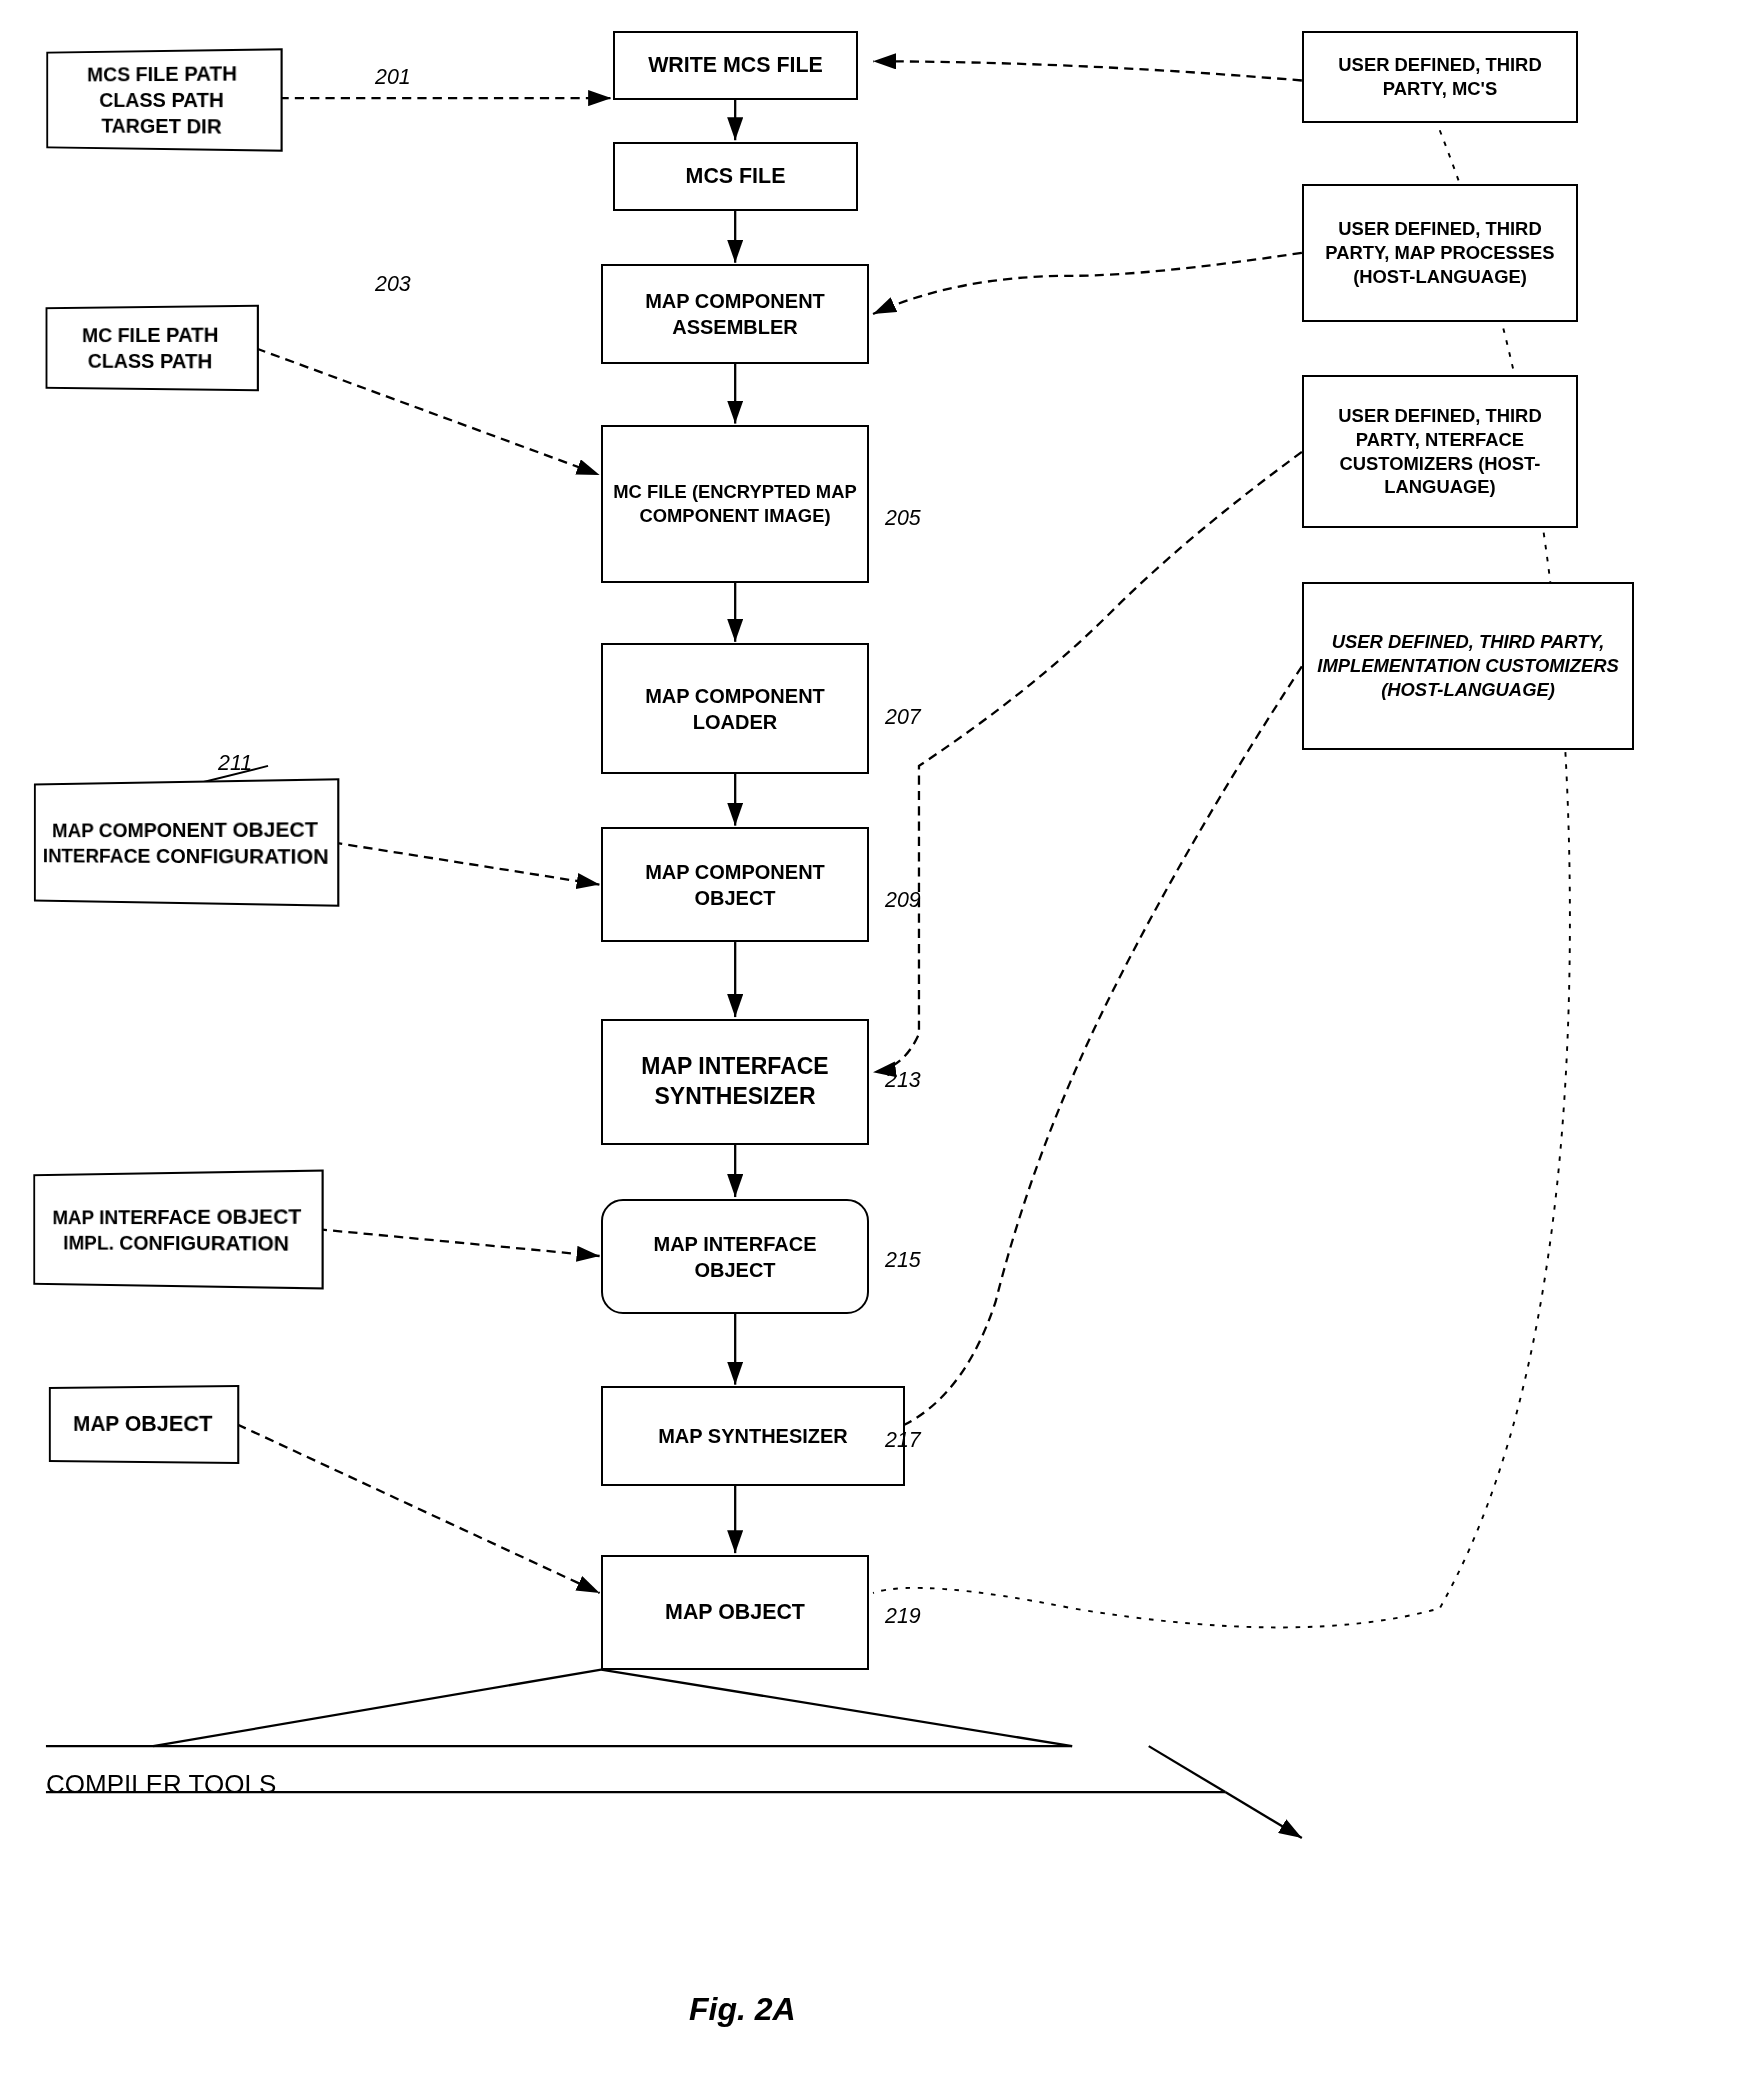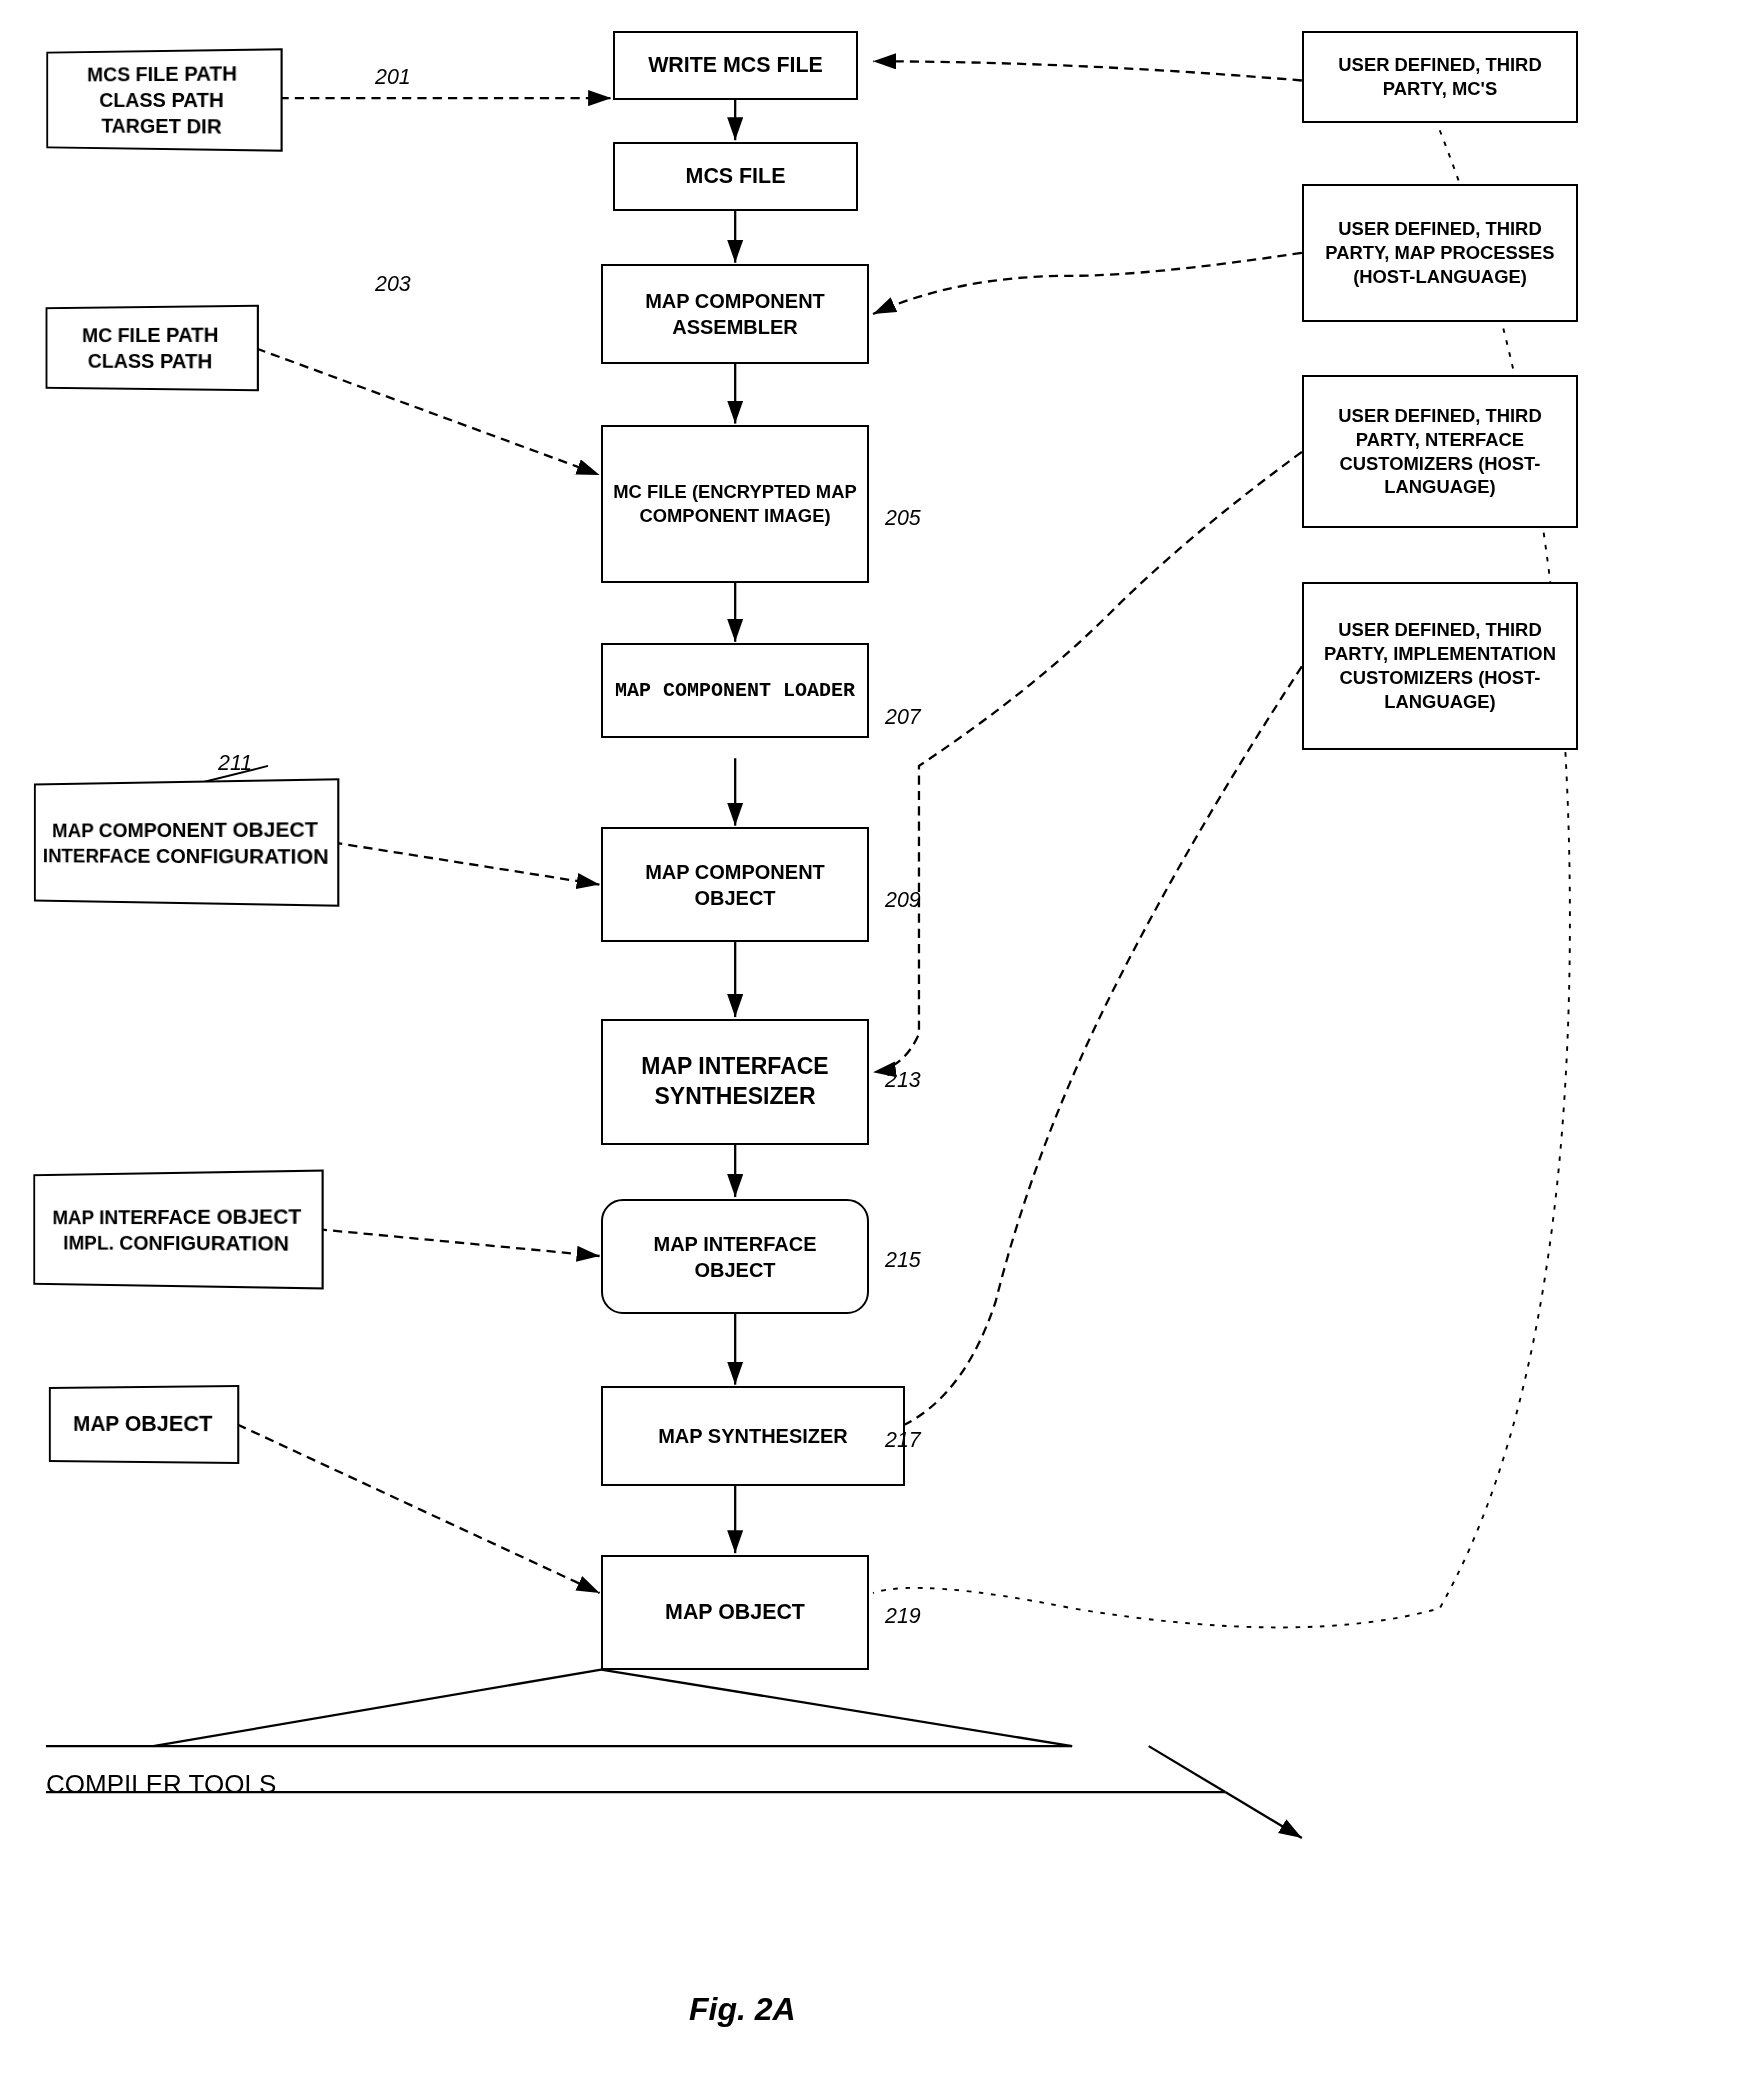--- a/index.html
+++ b/index.html
@@ -125,21 +125,21 @@
   </div>
 
   <div class="box" style="left:601px; top:264px; width:268px; height:100px; font-size:20px;">
     <span>MAP COMPONENT ASSEMBLER</span>
   </div>
 
   <div class="box" style="left:601px; top:425px; width:268px; height:158px; font-size:18.4px;">
     <span>MC FILE (ENCRYPTED MAP COMPONENT IMAGE)</span>
   </div>
 
-  <div class="box" style="left:601px; top:643px; width:268px; height:95px; font-size:20px;font-family:Liberation Mono, monospace;">
+  <div class="box" style="left:601px; top:643px; width:268px; height:131px; font-size:20px;">
     <span>MAP COMPONENT LOADER</span>
   </div>
 
   <div class="box" style="left:601px; top:827px; width:268px; height:115px; font-size:20px;">
     <span>MAP COMPONENT OBJECT</span>
   </div>
 
   <div class="box" style="left:601px; top:1019px; width:268px; height:126px; font-size:23px;">
     <span>MAP INTERFACE SYNTHESIZER</span>
   </div>
@@ -161,21 +161,21 @@
   </div>
 
   <div class="box" style="left:1302px; top:184px; width:276px; height:138px; font-size:18.4px;">
     <span>USER DEFINED, THIRD PARTY, MAP PROCESSES (HOST-LANGUAGE)</span>
   </div>
 
   <div class="box" style="left:1302px; top:375px; width:276px; height:153px; font-size:18.4px;">
     <span>USER DEFINED, THIRD PARTY, NTERFACE CUSTOMIZERS (HOST-LANGUAGE)</span>
   </div>
 
-  <div class="box" style="left:1302px; top:582px; width:276px; height:168px; font-size:18.4px;">
+  <div class="box" style="left:1302px; top:582px; width:332px; height:168px; font-size:18.4px;font-style:italic;">
     <span>USER DEFINED, THIRD PARTY, IMPLEMENTATION CUSTOMIZERS (HOST-LANGUAGE)</span>
   </div>
 
   <div class="box" style="left:42px; top:50px; width:237px; height:100px; font-size:20px; transform: perspective(306px) rotateY(-5deg);">
     <span style="white-space:pre-line;">MCS FILE PATH
 CLASS PATH
 TARGET DIR</span>
   </div>
 
   <div class="box" style="left:42px; top:306px; width:214px; height:84px; font-size:20px; transform: perspective(306px) rotateY(-5deg);">

